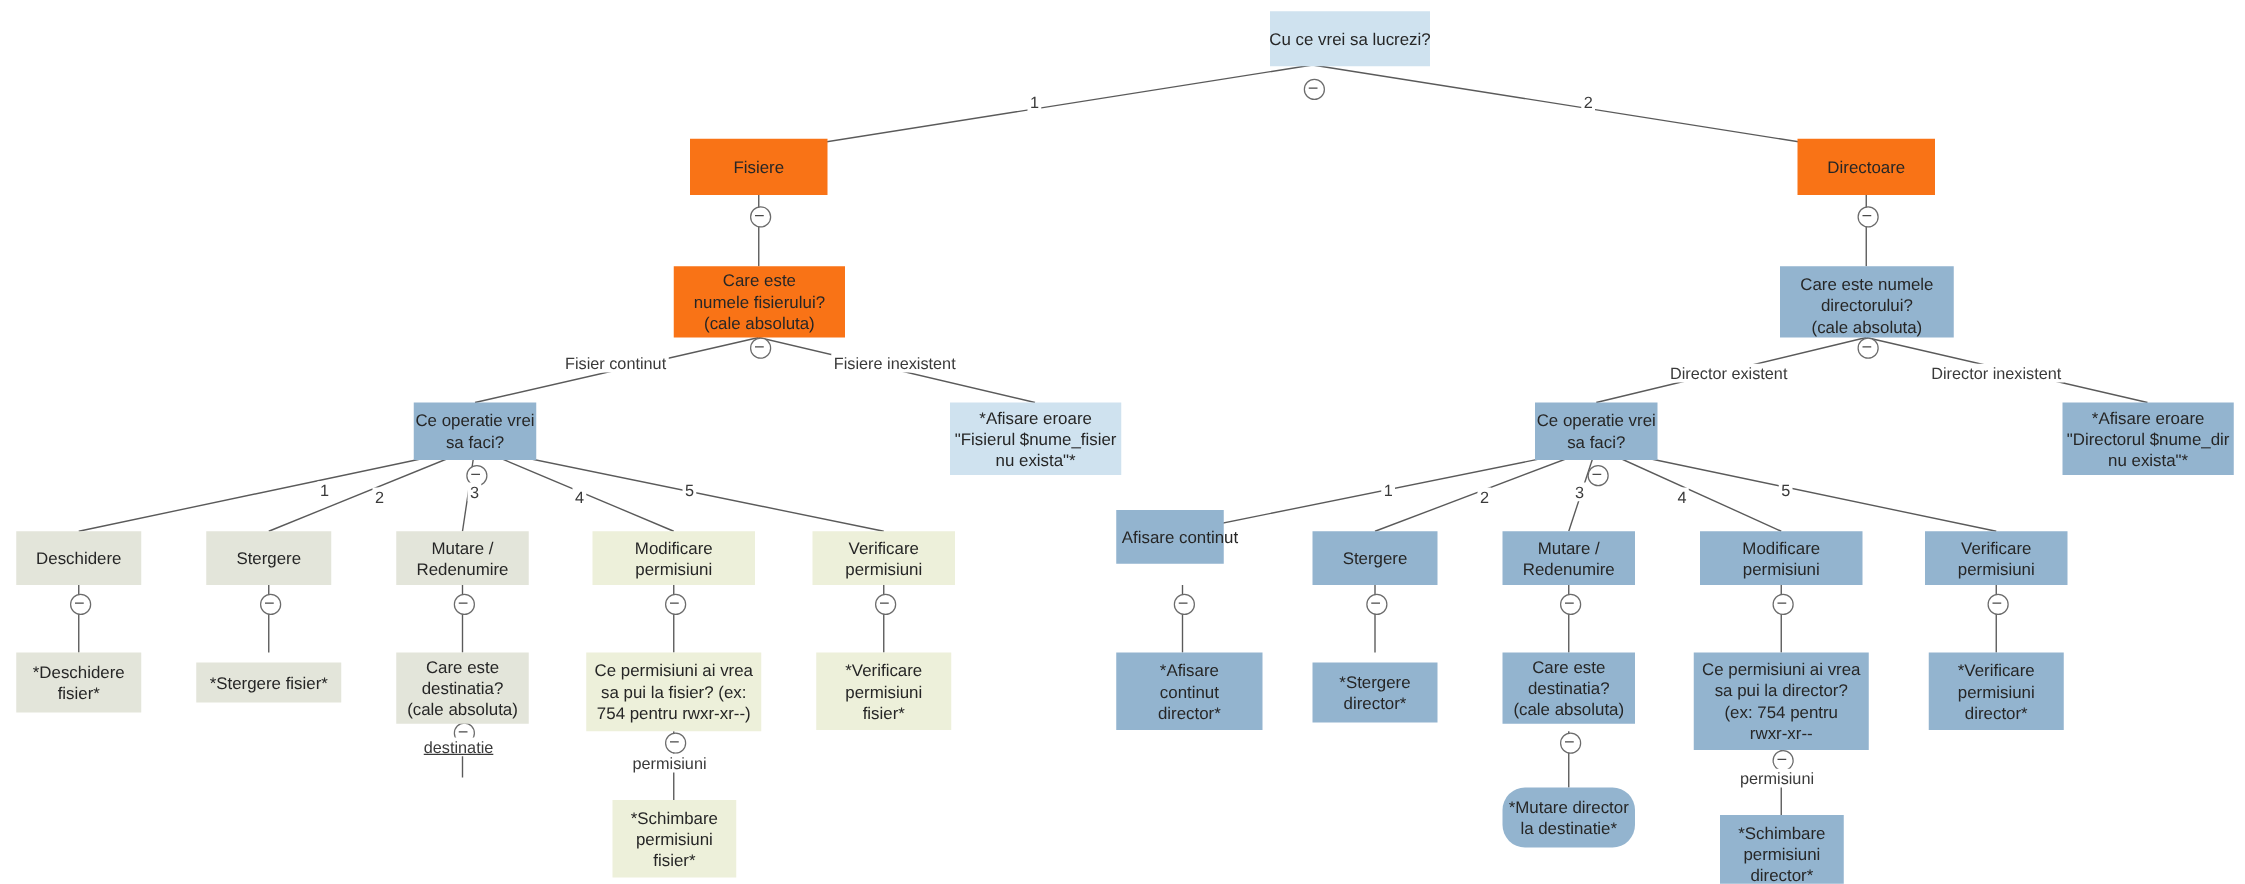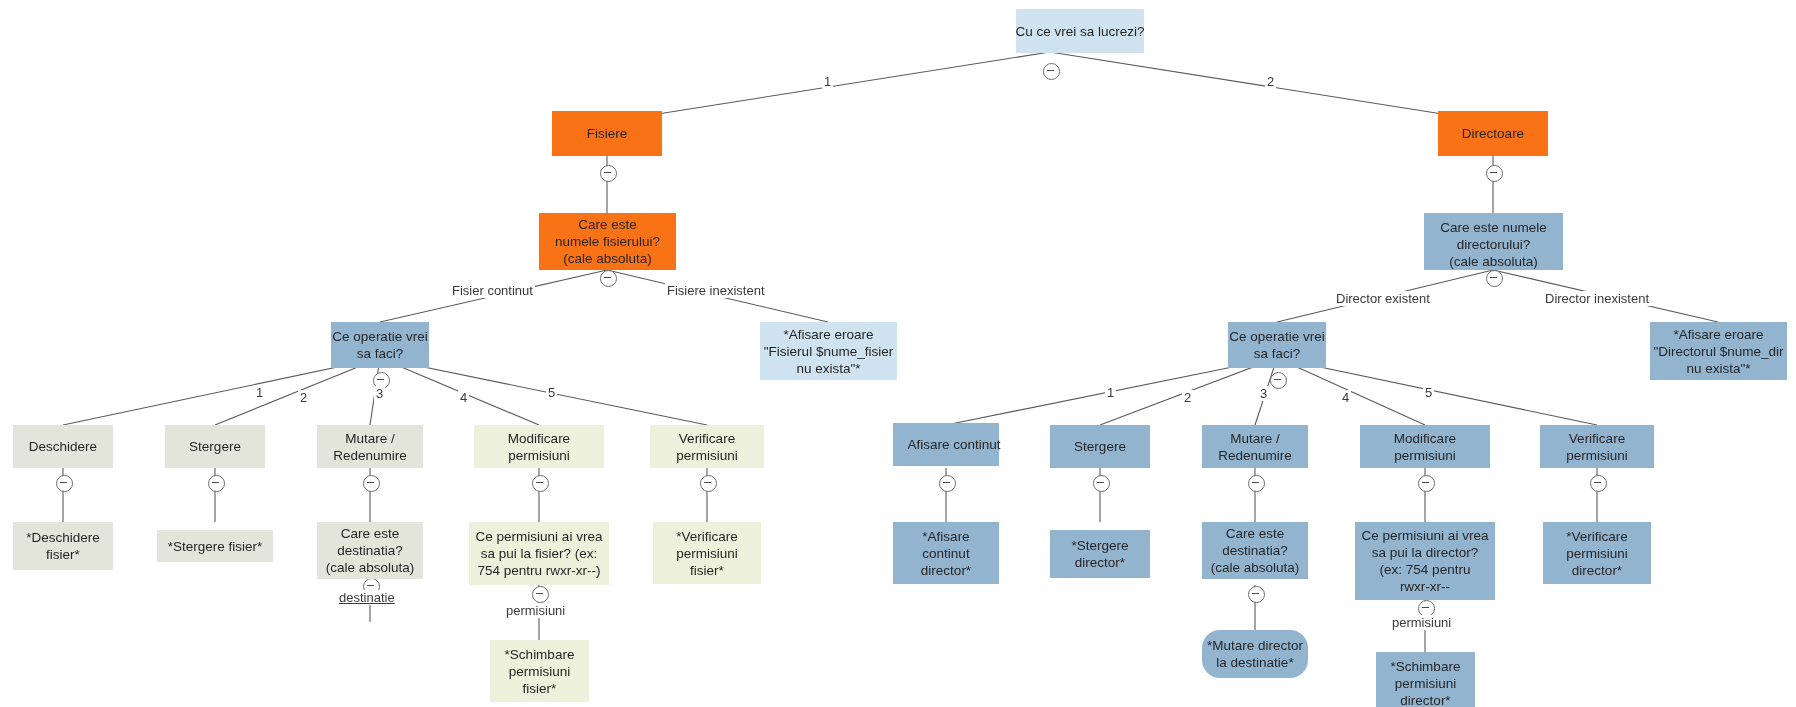--- a/index.html
+++ b/index.html
@@ -155,37 +155,37 @@
   <div class="node olive-l" style="left:469px;top:522px;width:140px;height:63px;">
     <span class="txt">Ce permisiuni ai vrea<br>sa pui la fisier? (ex:<br>754 pentru rwxr-xr--)</span>
   </div>
   <div class="node olive-l" style="left:490px;top:640px;width:99px;height:62px;">
     <span class="txt">*Schimbare<br>permisiuni<br>fisier*</span>
   </div>
   <div class="node olive-l" style="left:653px;top:522px;width:108px;height:62px;">
     <span class="txt">*Verificare<br>permisiuni<br>fisier*</span>
   </div>
 
-  <div class="node blue-d" style="left:893px;top:423px;width:106px;height:43px;padding-left:16px;">
+  <div class="node blue-d" style="left:893px;top:408px;width:86px;height:43px;padding-left:16px;">
     <span class="txt">Afisare continut</span>
   </div>
   <div class="node blue-d" style="left:1050px;top:425px;width:100px;height:43px;">
     <span class="txt">Stergere</span>
   </div>
   <div class="node blue-d" style="left:1202px;top:425px;width:106px;height:43px;">
     <span class="txt">Mutare /<br>Redenumire</span>
   </div>
   <div class="node blue-d" style="left:1360px;top:425px;width:130px;height:43px;">
     <span class="txt">Modificare<br>permisiuni</span>
   </div>
   <div class="node blue-d" style="left:1540px;top:425px;width:114px;height:43px;">
     <span class="txt">Verificare<br>permisiuni</span>
   </div>
 
-  <div class="node blue-d" style="left:893px;top:522px;width:106px;height:62px;">
+  <div class="node blue-d" style="left:893px;top:522px;width:117px;height:62px;">
     <span class="txt">*Afisare<br>continut<br>director*</span>
   </div>
   <div class="node blue-d" style="left:1050px;top:530px;width:100px;height:48px;">
     <span class="txt">*Stergere<br>director*</span>
   </div>
   <div class="node blue-d" style="left:1202px;top:522px;width:106px;height:57px;">
     <span class="txt">Care este<br>destinatia?<br>(cale absoluta)</span>
   </div>
   <div class="node blue-d" style="left:1202px;top:630px;width:106px;height:48px;border-radius:18px;">
     <span class="txt">*Mutare director<br>la destinatie*</span>

